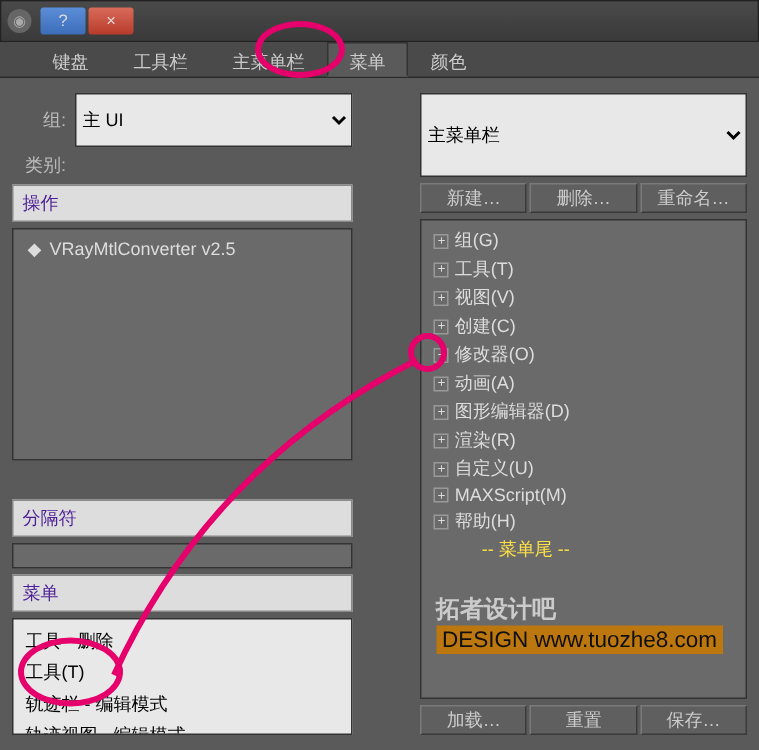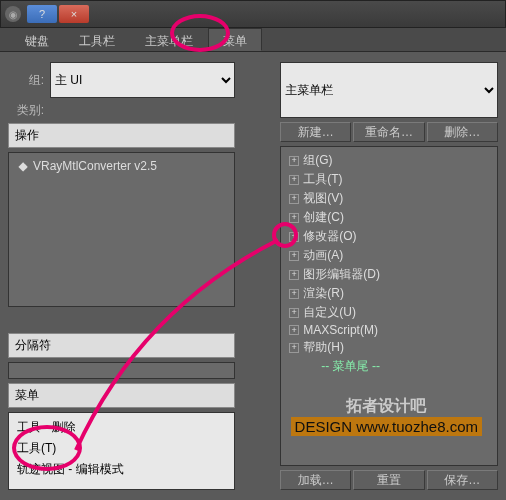--- a/index.html
+++ b/index.html
@@ -35,21 +35,21 @@
       display: flex; align-items: center; justify-content: center;
       font-size: 11px; color: #ddd;
     }
     .tb-btn.help { background: linear-gradient(#5b8dd8,#3b6db8); border-radius: 2px; }
     .tb-btn.close { background: linear-gradient(#d86b5b,#b83b2b); border-radius: 2px; }
     .tabs {
       height: 24px;
       background: #4a4a4a;
       border-bottom: 1px solid #2a2a2a;
       display: flex;
-      padding-left: 10px;
+      padding-left: 20px;
     }
     .tab {
       padding: 4px 14px;
       color: #ccc;
       border: 1px solid transparent;
       border-bottom: none;
       cursor: pointer;
     }
     .tab.active {
       background: #5a5a5a;
@@ -70,21 +70,21 @@
       flex: 1;
       background: #6a6a6a;
       border: 1px solid #333;
       color: #ddd;
       height: 36px;
       font-size: 12px;
     }
     select.light { background: #e8e8e8; color: #000; }
     .panel-header {
       background: #ddd;
-      color: #000000;
+      color: #4c1d95;
       padding: 3px 6px;
       border: 1px solid #888;
       font-size: 12px;
     }
     .listbox {
       background: #6a6a6a;
       border: 1px solid #333;
       color: #ddd;
       padding: 4px;
       overflow: hidden;
@@ -102,38 +102,38 @@
       color: #ddd;
       white-space: nowrap;
     }
     .tree-item .exp {
       width: 10px; height: 10px;
       border: 1px solid #999;
       display: flex; align-items: center; justify-content: center;
       font-size: 9px; line-height: 1;
       color: #ddd;
     }
-    .tree-item.indent { padding-left: 36px; color: #86efac; }
+    .tree-item.indent { padding-left: 36px; color: #fde047; }
     .btn-row { display: flex; gap: 2px; }
     .btn {
       flex: 1;
       background: #5f5f5f;
       border: 1px solid #3a3a3a;
       border-top-color: #7a7a7a;
       border-left-color: #7a7a7a;
       color: #ccc;
       height: 20px;
       font-size: 12px;
       cursor: pointer;
     }
     .watermark {
       position: absolute;
       right: 24px;
       bottom: 64px;
-      text-align: center;
+      text-align: left;
       pointer-events: none;
       opacity: 0.85;
     }
     .watermark .l1 { color: #ddd; font-size: 16px; font-weight: bold; }
     .watermark .l2 { background: #cc7a00; color: #000; font-size: 15px; padding: 1px 4px; display:inline-block; }
     .annot {
       position: absolute;
       border: 4px solid #e6006b;
       border-radius: 50%;
       pointer-events: none;
@@ -152,20 +152,21 @@
     <div class="tb-btn help">?</div>
     <div class="tb-btn close">×</div>
   </div>
 </div>
 
 <div class="tabs">
   <div class="tab">键盘</div>
   <div class="tab">工具栏</div>
   <div class="tab">主菜单栏</div>
   <div class="tab active">菜单</div>
+  <div class="tab">颜色</div>
 </div>
 
 <div class="main">
 
   <div class="left-col">
     <div class="row">
       <label>组:</label>
       <select class="light">
         <option>主 UI</option>
       </select>
@@ -180,32 +181,33 @@
         <span>VRayMtlConverter v2.5</span>
       </div>
     </div>
     <div style="height:18px"></div>
     <div class="panel-header">分隔符</div>
     <div class="listbox" style="height:18px"></div>
     <div class="panel-header">菜单</div>
     <div class="listbox white" style="height:80px">
       <div class="list-item">工具 - 删除</div>
       <div class="list-item">工具(T)</div>
+      <div class="list-item">轨迹栏 - 编辑模式</div>
       <div class="list-item">轨迹视图 - 编辑模式</div>
     </div>
   </div>
 
   <div class="right-col">
     <select class="light">
       <option>主菜单栏</option>
     </select>
     <div class="btn-row">
       <button class="btn">新建…</button>
+      <button class="btn">删除…</button>
       <button class="btn">重命名…</button>
-      <button class="btn">删除…</button>
     </div>
     <div class="listbox" style="height:320px">
       <div class="tree-item">
           <span class="exp">+</span>
           <span>组(G)</span>
         </div>
       <div class="tree-item">
           <span class="exp">+</span>
           <span>工具(T)</span>
         </div>

